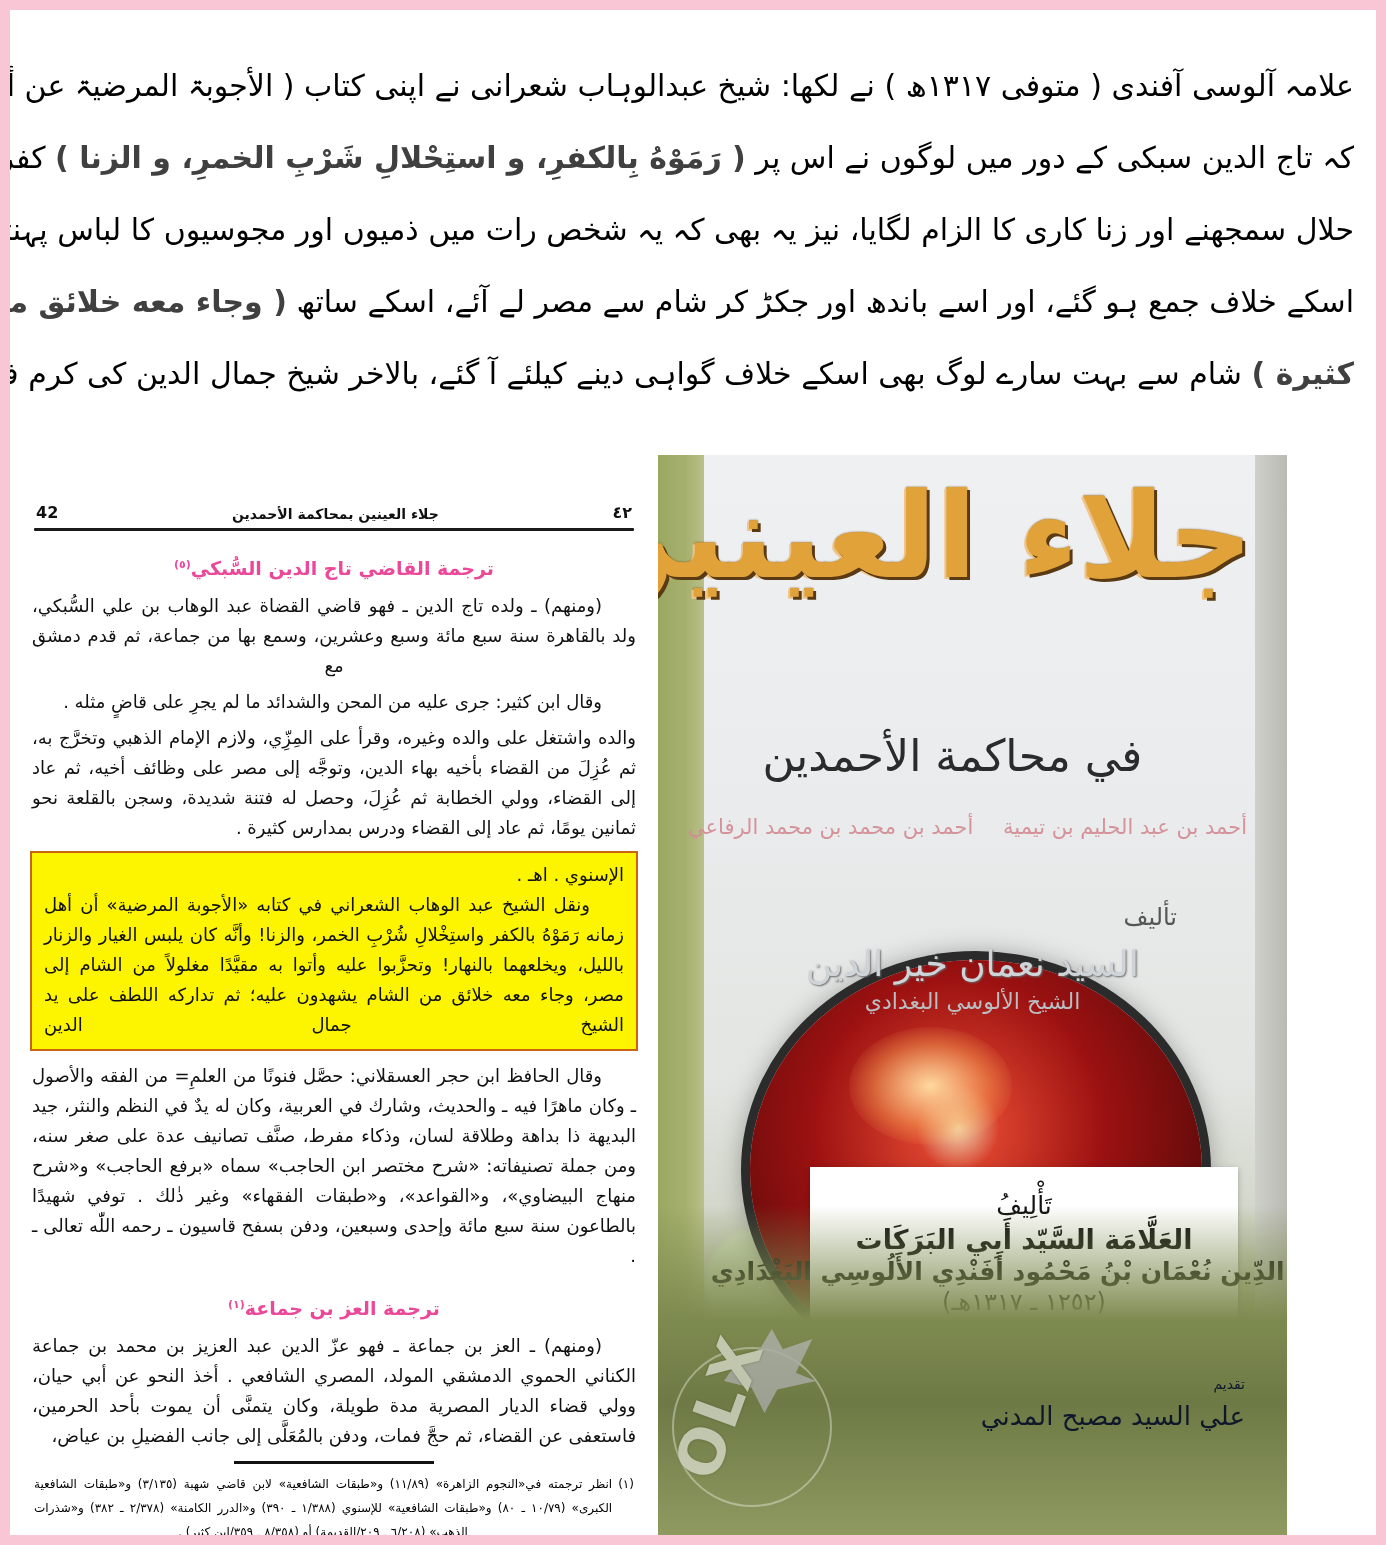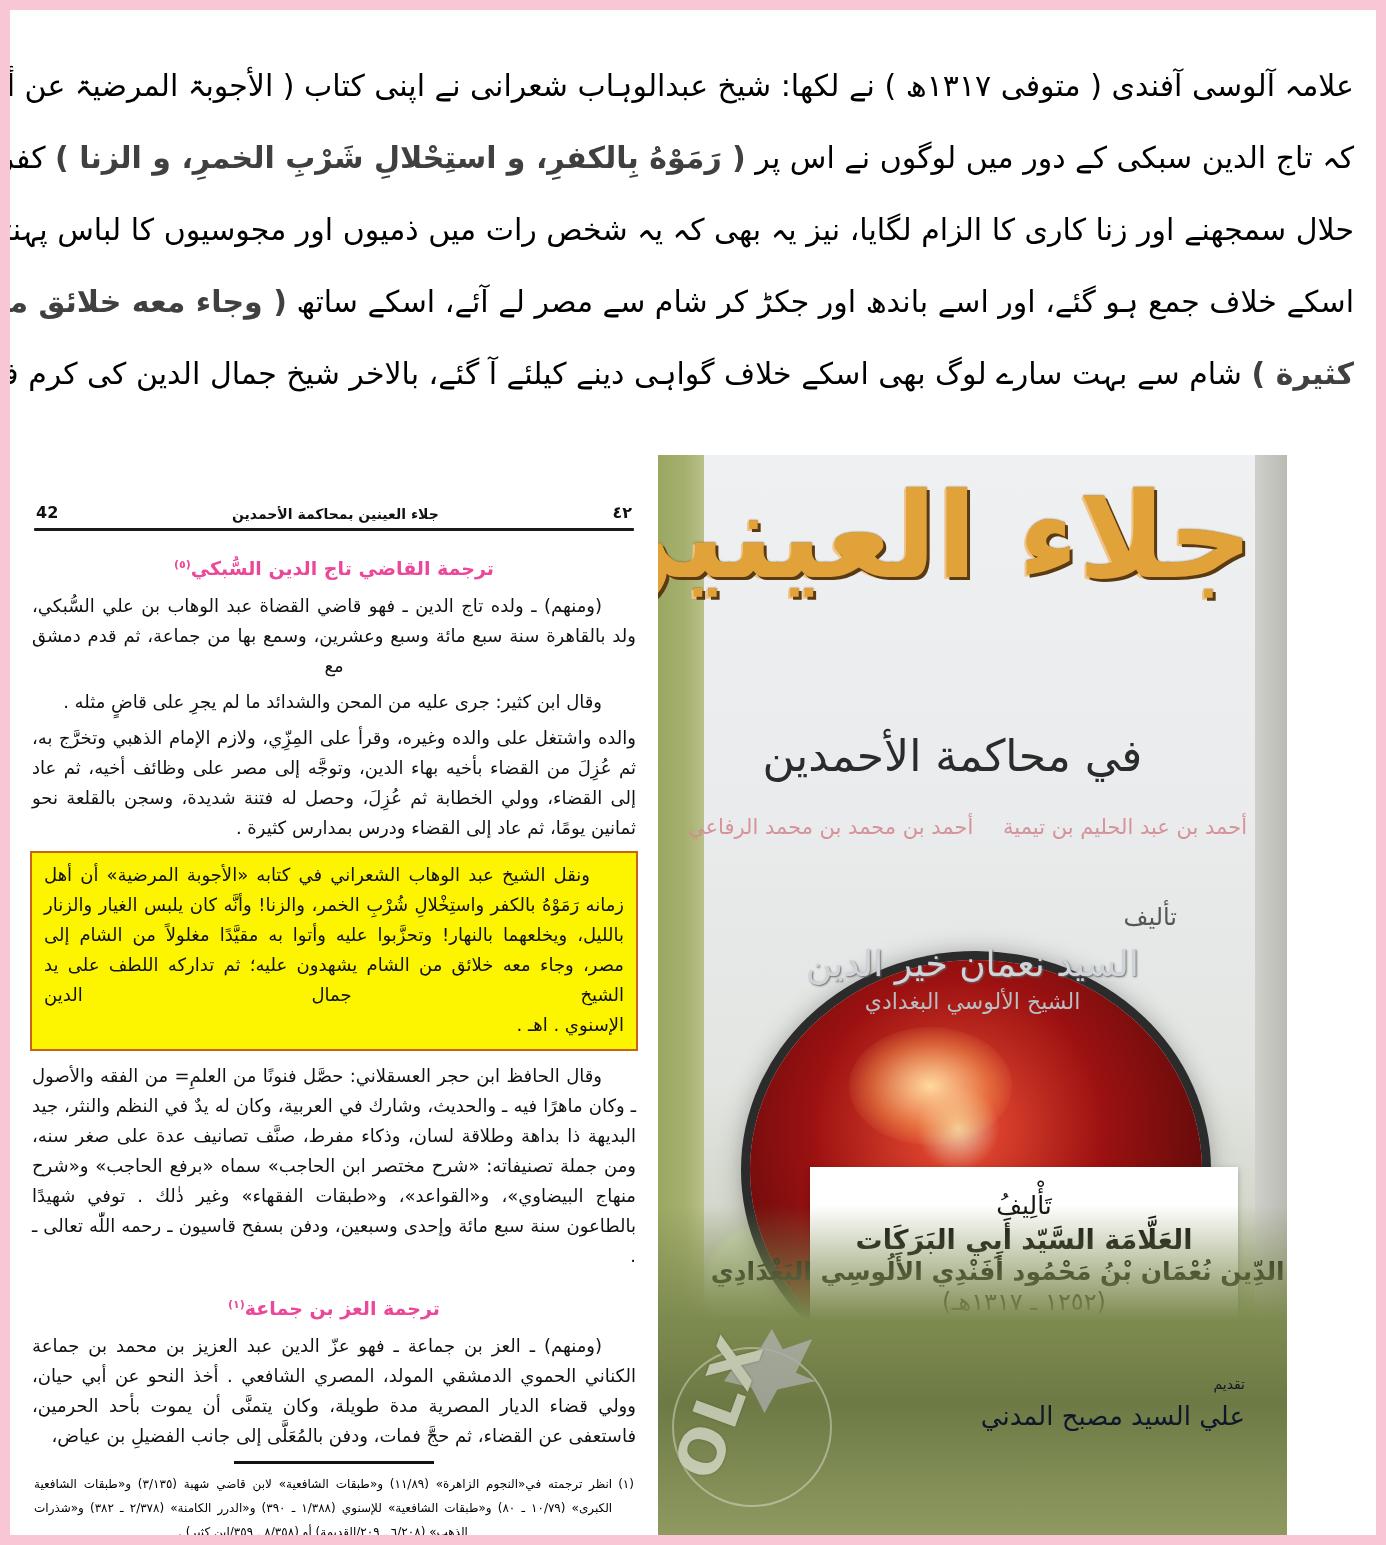--- a/index.html
+++ b/index.html
@@ -275,22 +275,22 @@
 
     <div class="sec-title">
       <span>ترجمة القاضي تاج الدين السُّبكي</span><sup>(٥)</sup>
     </div>
 
     <p class="para ind">(ومنهم) ـ ولده تاج الدين ـ فهو قاضي القضاة عبد الوهاب بن علي السُّبكي، ولد بالقاهرة سنة سبع مائة وسبع وعشرين، وسمع بها من جماعة، ثم قدم دمشق مع</p>
     <p class="para ind last-right">وقال ابن كثير: جرى عليه من المحن والشدائد ما لم يجرِ على قاضٍ مثله .</p>
     <p class="para last-right">والده واشتغل على والده وغيره، وقرأ على المِزِّي، ولازم الإمام الذهبي وتخرَّج به، ثم عُزِلَ من القضاء بأخيه بهاء الدين، وتوجَّه إلى مصر على وظائف أخيه، ثم عاد إلى القضاء، وولي الخطابة ثم عُزِلَ، وحصل له فتنة شديدة، وسجن بالقلعة نحو ثمانين يومًا، ثم عاد إلى القضاء ودرس بمدارس كثيرة .</p>
 
     <div class="hl-box">
+      <p class="para fin">الإسنوي . اهـ .</p>
       <p class="para ind">ونقل الشيخ عبد الوهاب الشعراني في كتابه «الأجوبة المرضية» أن أهل زمانه رَمَوْهُ بالكفر واستِخْلالِ شُرْبِ الخمر، والزنا! وأنَّه كان يلبس الغيار والزنار بالليل، ويخلعهما بالنهار! وتحزَّبوا عليه وأتوا به مقيَّدًا مغلولاً من الشام إلى مصر، وجاء معه خلائق من الشام يشهدون عليه؛ ثم تداركه اللطف على يد الشيخ جمال الدين</p>
-      <p class="para fin">الإسنوي . اهـ .</p>
     </div>
 
     <p class="para ind last-right">وقال الحافظ ابن حجر العسقلاني: حصَّل فنونًا من العلمِ= من الفقه والأصول ـ وكان ماهرًا فيه ـ والحديث، وشارك في العربية، وكان له يدٌ في النظم والنثر، جيد البديهة ذا بداهة وطلاقة لسان، وذكاء مفرط، صنَّف تصانيف عدة على صغر سنه، ومن جملة تصنيفاته: «شرح مختصر ابن الحاجب» سماه «برفع الحاجب» و«شرح منهاج البيضاوي»، و«القواعد»، و«طبقات الفقهاء» وغير ذٰلك . توفي شهيدًا بالطاعون سنة سبع مائة وإحدى وسبعين، ودفن بسفح قاسيون ـ رحمه اللّٰه تعالى ـ .</p>
 
     <div class="sec-title">
       <span>ترجمة العز بن جماعة</span><sup>(١)</sup>
     </div>
 
     <p class="para ind last-right">(ومنهم) ـ العز بن جماعة ـ فهو عزّ الدين عبد العزيز بن محمد بن جماعة الكناني الحموي الدمشقي المولد، المصري الشافعي . أخذ النحو عن أبي حيان، وولي قضاء الديار المصرية مدة طويلة، وكان يتمنَّى أن يموت بأحد الحرمين، فاستعفى عن القضاء، ثم حجَّ فمات، ودفن بالمُعَلَّى إلى جانب الفضيلِ بن عياض،</p>
 

